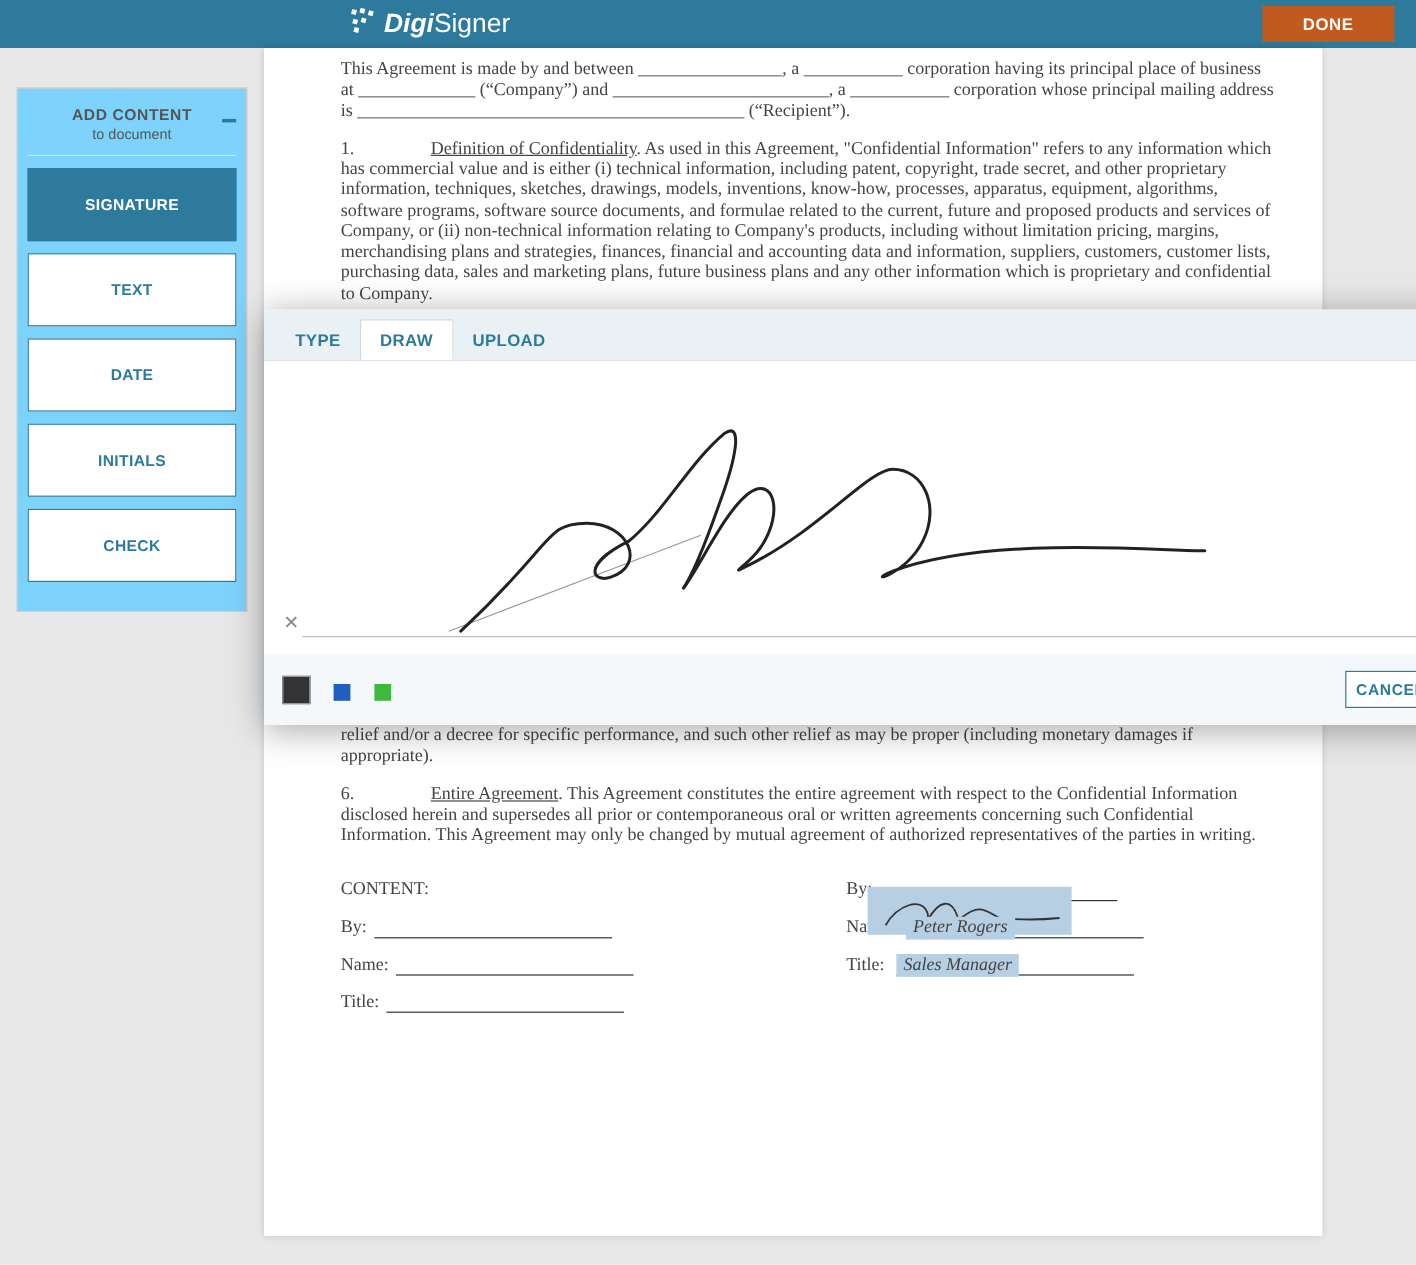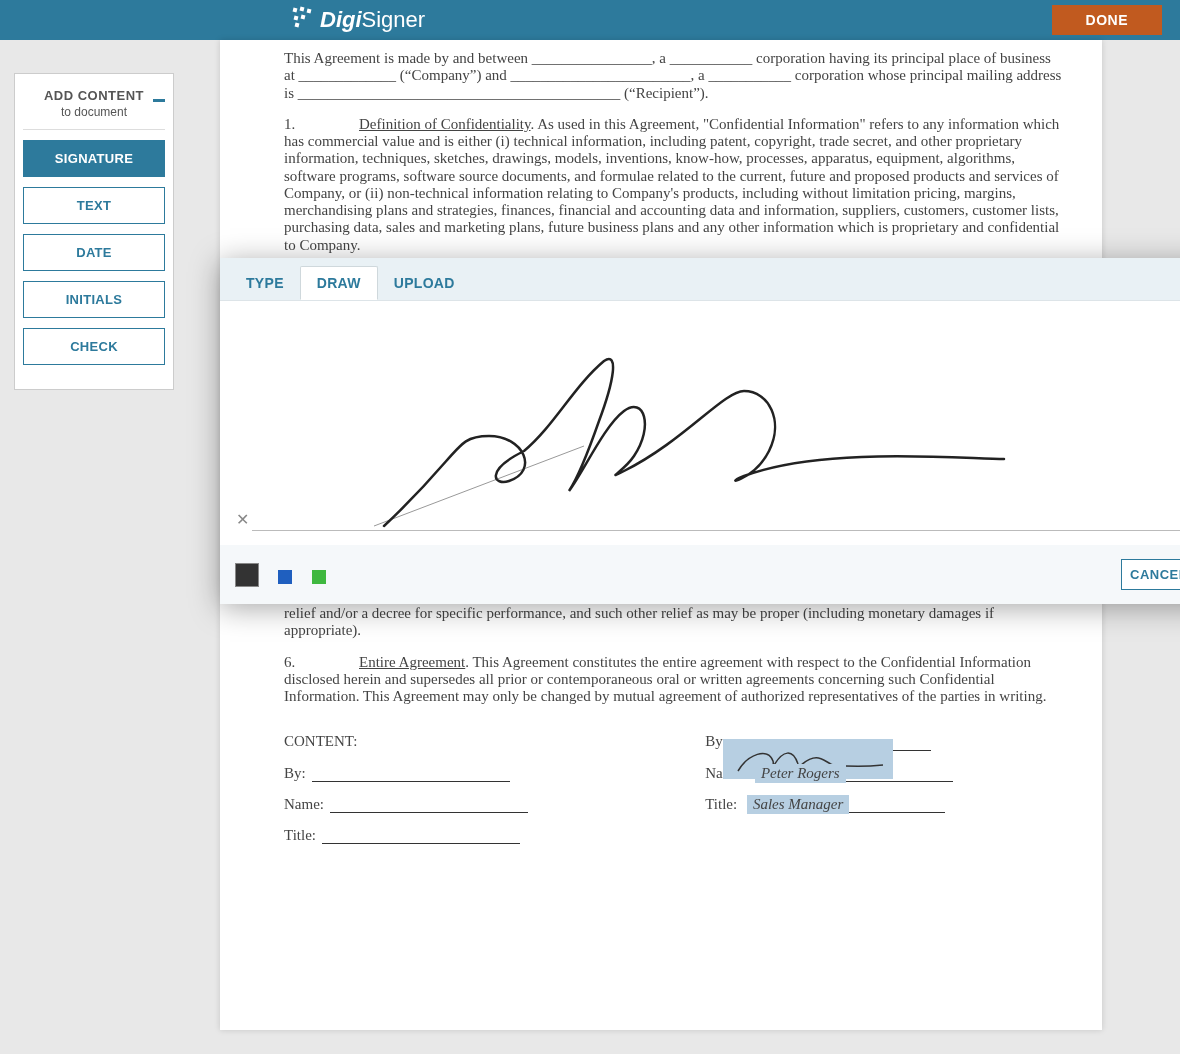--- a/index.html
+++ b/index.html
@@ -41,22 +41,22 @@
     font-weight: 700;
     font-size: 14px;
     padding: 7px 34px;
     cursor: pointer;
     letter-spacing: 0.5px;
   }
   .sidebar {
     position: absolute;
     left: 14px;
     top: 73px;
-    width: 160px;
-    background: #ffffff;
+    width: 192px;
+    background: #7dd3fc;
     border: 1px solid #ccc;
     padding: 14px 8px 14px 8px;
   }
   .sidebar-title {
     text-align: center;
     font-size: 13px;
     font-weight: 700;
     color: #555;
     letter-spacing: 0.5px;
     position: relative;
@@ -85,21 +85,21 @@
     cursor: pointer;
   }
   .side-btn {
     display: block;
     width: 100%;
     border: 1px solid #2d7a9c;
     background: #fff;
     color: #2d7a9c;
     font-weight: 700;
     font-size: 13px;
-    padding: 10px 0;
+    padding: 22px 0;
     margin-bottom: 10px;
     cursor: pointer;
     letter-spacing: 0.3px;
   }
   .side-btn.active {
     background: #2d7a9c;
     color: #fff;
   }
   .document {
     position: absolute;

